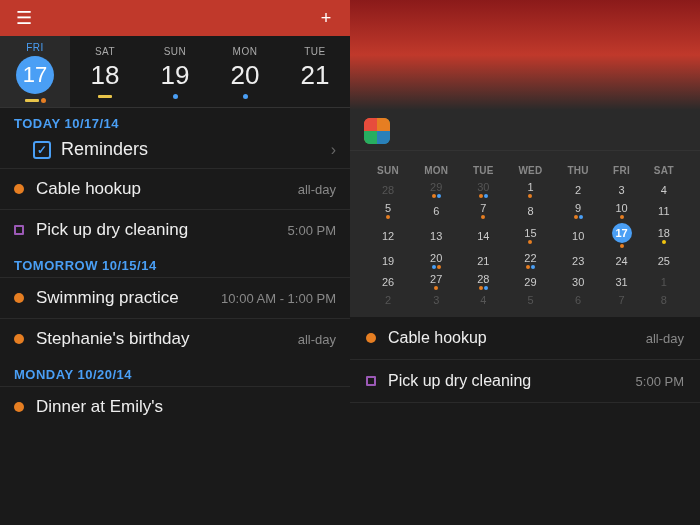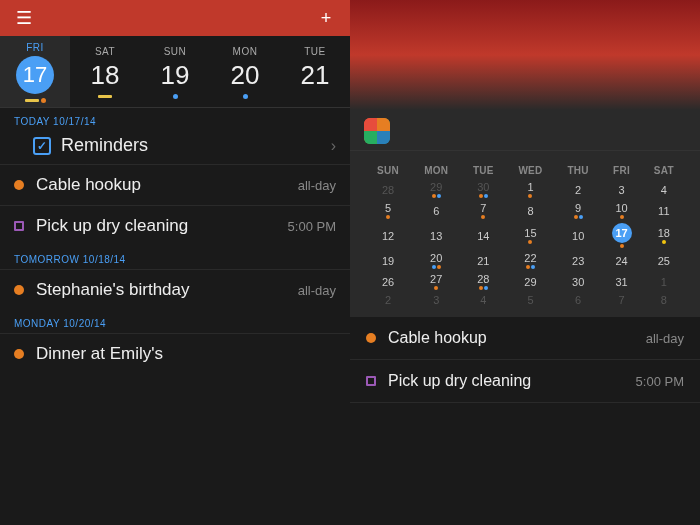--- a/index.html
+++ b/index.html
@@ -99,22 +99,22 @@
       overflow-y: auto;
       overflow-x: hidden;
     }
     .section-header {
       padding: 8px 14px 4px;
       display: flex;
       align-items: center;
       gap: 8px;
     }
     .section-label {
-      font-size: 10px;
-      font-weight: 400;
+      font-size: 13px;
+      font-weight: 700;
       color: #4a9ff5;
       letter-spacing: 0.5px;
     }
     .reminders-row {
       display: flex;
       align-items: center;
       justify-content: space-between;
       padding: 4px 14px 8px;
     }
     .reminders-left {
@@ -341,21 +341,26 @@
         <div class="event-dot" style="background: rgb(230, 126, 34);"></div>
         <span class="event-name">Cable hookup</span>
         <span class="event-time">all-day</span>
       </div>
       <div class="event-row">
         <div class="event-square"></div>
         <span class="event-name">Pick up dry cleaning</span>
         <span class="event-time">5:00 PM</span>
       </div>
       <div class="section-header">
-        <span class="section-label">TOMORROW  10/18/14</span>
+        <span class="section-label">TOMORROW  10/15/14</span>
+      </div>
+      <div class="event-row">
+        <div class="event-dot" style="background: rgb(230, 126, 34);"></div>
+        <span class="event-name">Swimming practice</span>
+        <span class="event-time">10:00 AM - 1:00 PM</span>
       </div>
       <div class="event-row">
         <div class="event-dot" style="background: rgb(230, 126, 34);"></div>
         <span class="event-name">Stephanie's birthday</span>
         <span class="event-time">all-day</span>
       </div>
       <div class="section-header">
         <span class="section-label">MONDAY  10/20/14</span>
       </div>
       <div class="event-row">

